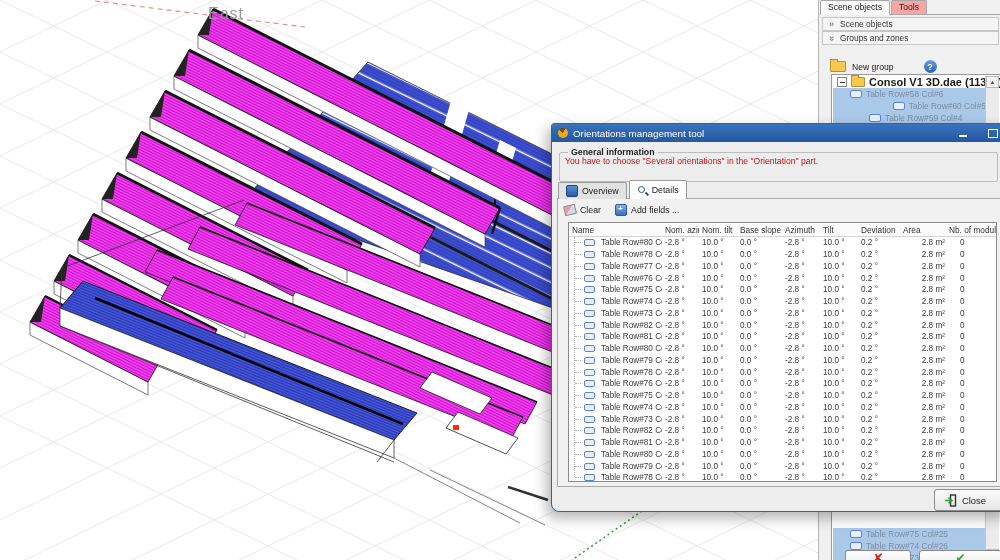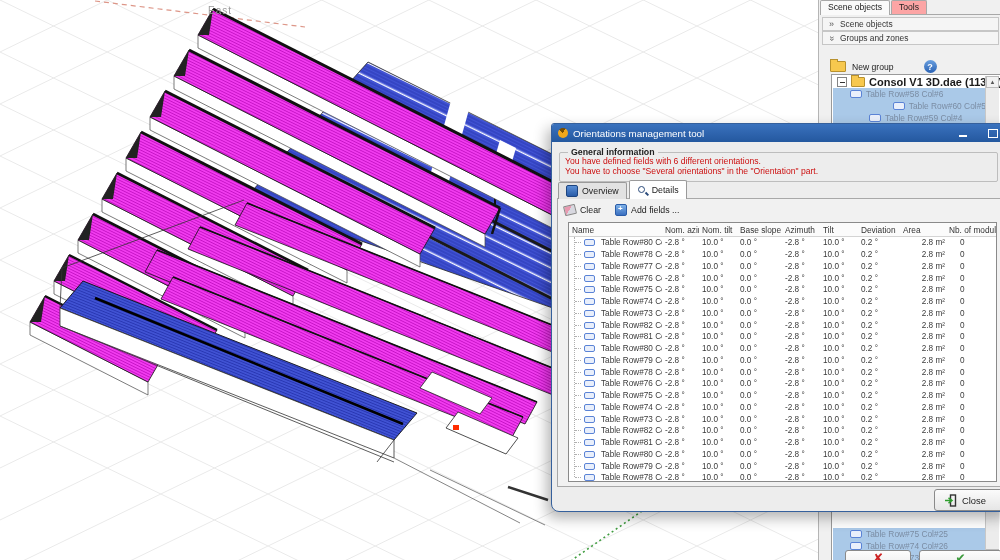--- a/index.html
+++ b/index.html
@@ -1,20 +1,20 @@
 <!DOCTYPE html>
 <html style="--panel_pink: #f23cf0; --panel_pink_dark: #c513c5; --panel_blue: #4153d4; --panel_blue_dark: #2836b2; --selection_blue: #aac9e8; --titlebar_blue: #2a62ae; --red_text: #cc1010; --red_marker: #ff2d00;"><head>
 <meta charset="utf-8">
 <style>
   html,body{margin:0;padding:0;width:1000px;height:560px;overflow:hidden;
     font-family:"Liberation Sans","DejaVu Sans",sans-serif;background:#fff;position:relative}
   .abs{position:absolute}
   
   #scene{left:0;top:0;width:1000px;height:560px;z-index:0}
-  #east-label{left:208px;top:5px;font-size:10px;color:#9a9a9a;letter-spacing:1px;z-index:1}
+  #east-label{left:208px;top:5px;font-size:16px;color:#9a9a9a;letter-spacing:1px;z-index:1}
   
   #sidebar{left:818px;top:0;width:182px;height:560px;background:#f0f0f0;border-left:1px solid #b5b5b5;z-index:5}
   .sb-tabs{position:absolute;left:1px;top:0;height:15px;display:flex;gap:1px}
   .sb-tab{font-size:8.6px;color:#222;padding:1px 7px 0;border:1px solid #a8a8a8;border-bottom:none;
     border-radius:2px 2px 0 0;background:#fca5a5;height:14px;box-sizing:border-box}
   .sb-tab.active{background:#fafafa;height:15px;position:relative;z-index:2}
   .sb-body{position:absolute;left:1px;top:14px;right:0;bottom:0;border-top:1px solid #a8a8a8;background:#f0f0f0}
   .sb-section{position:absolute;left:2px;right:2px;height:12px;border:1px solid #c6c6c6;background:#f5f5f5;
     display:flex;align-items:center;gap:6px;padding-left:6px;font-size:8.4px;color:#333}
   .chev{color:#555;font-size:9px;line-height:1}
@@ -289,21 +289,20 @@
     <span class="win-btn" style="right:40px">
         <span class="min-glyph"></span>
       </span>
     <span class="win-btn" style="right:10px">
         <span class="max-glyph"></span>
       </span>
   </div>
 
   <div class="groupbox">
     <span class="gb-legend">General information</span>
-    <div class="redline">You have defined fields with 6 different orientations.</div>
     <div class="redline">You have to choose "Several orientations" in the "Orientation" part.</div>
   </div>
 
   <div class="dtabs">
     <span class="dtab">
       <span class="ovicon"></span>
       <span>Overview</span>
     </span>
     <span class="dtab active">
       <span class="mag"></span>

